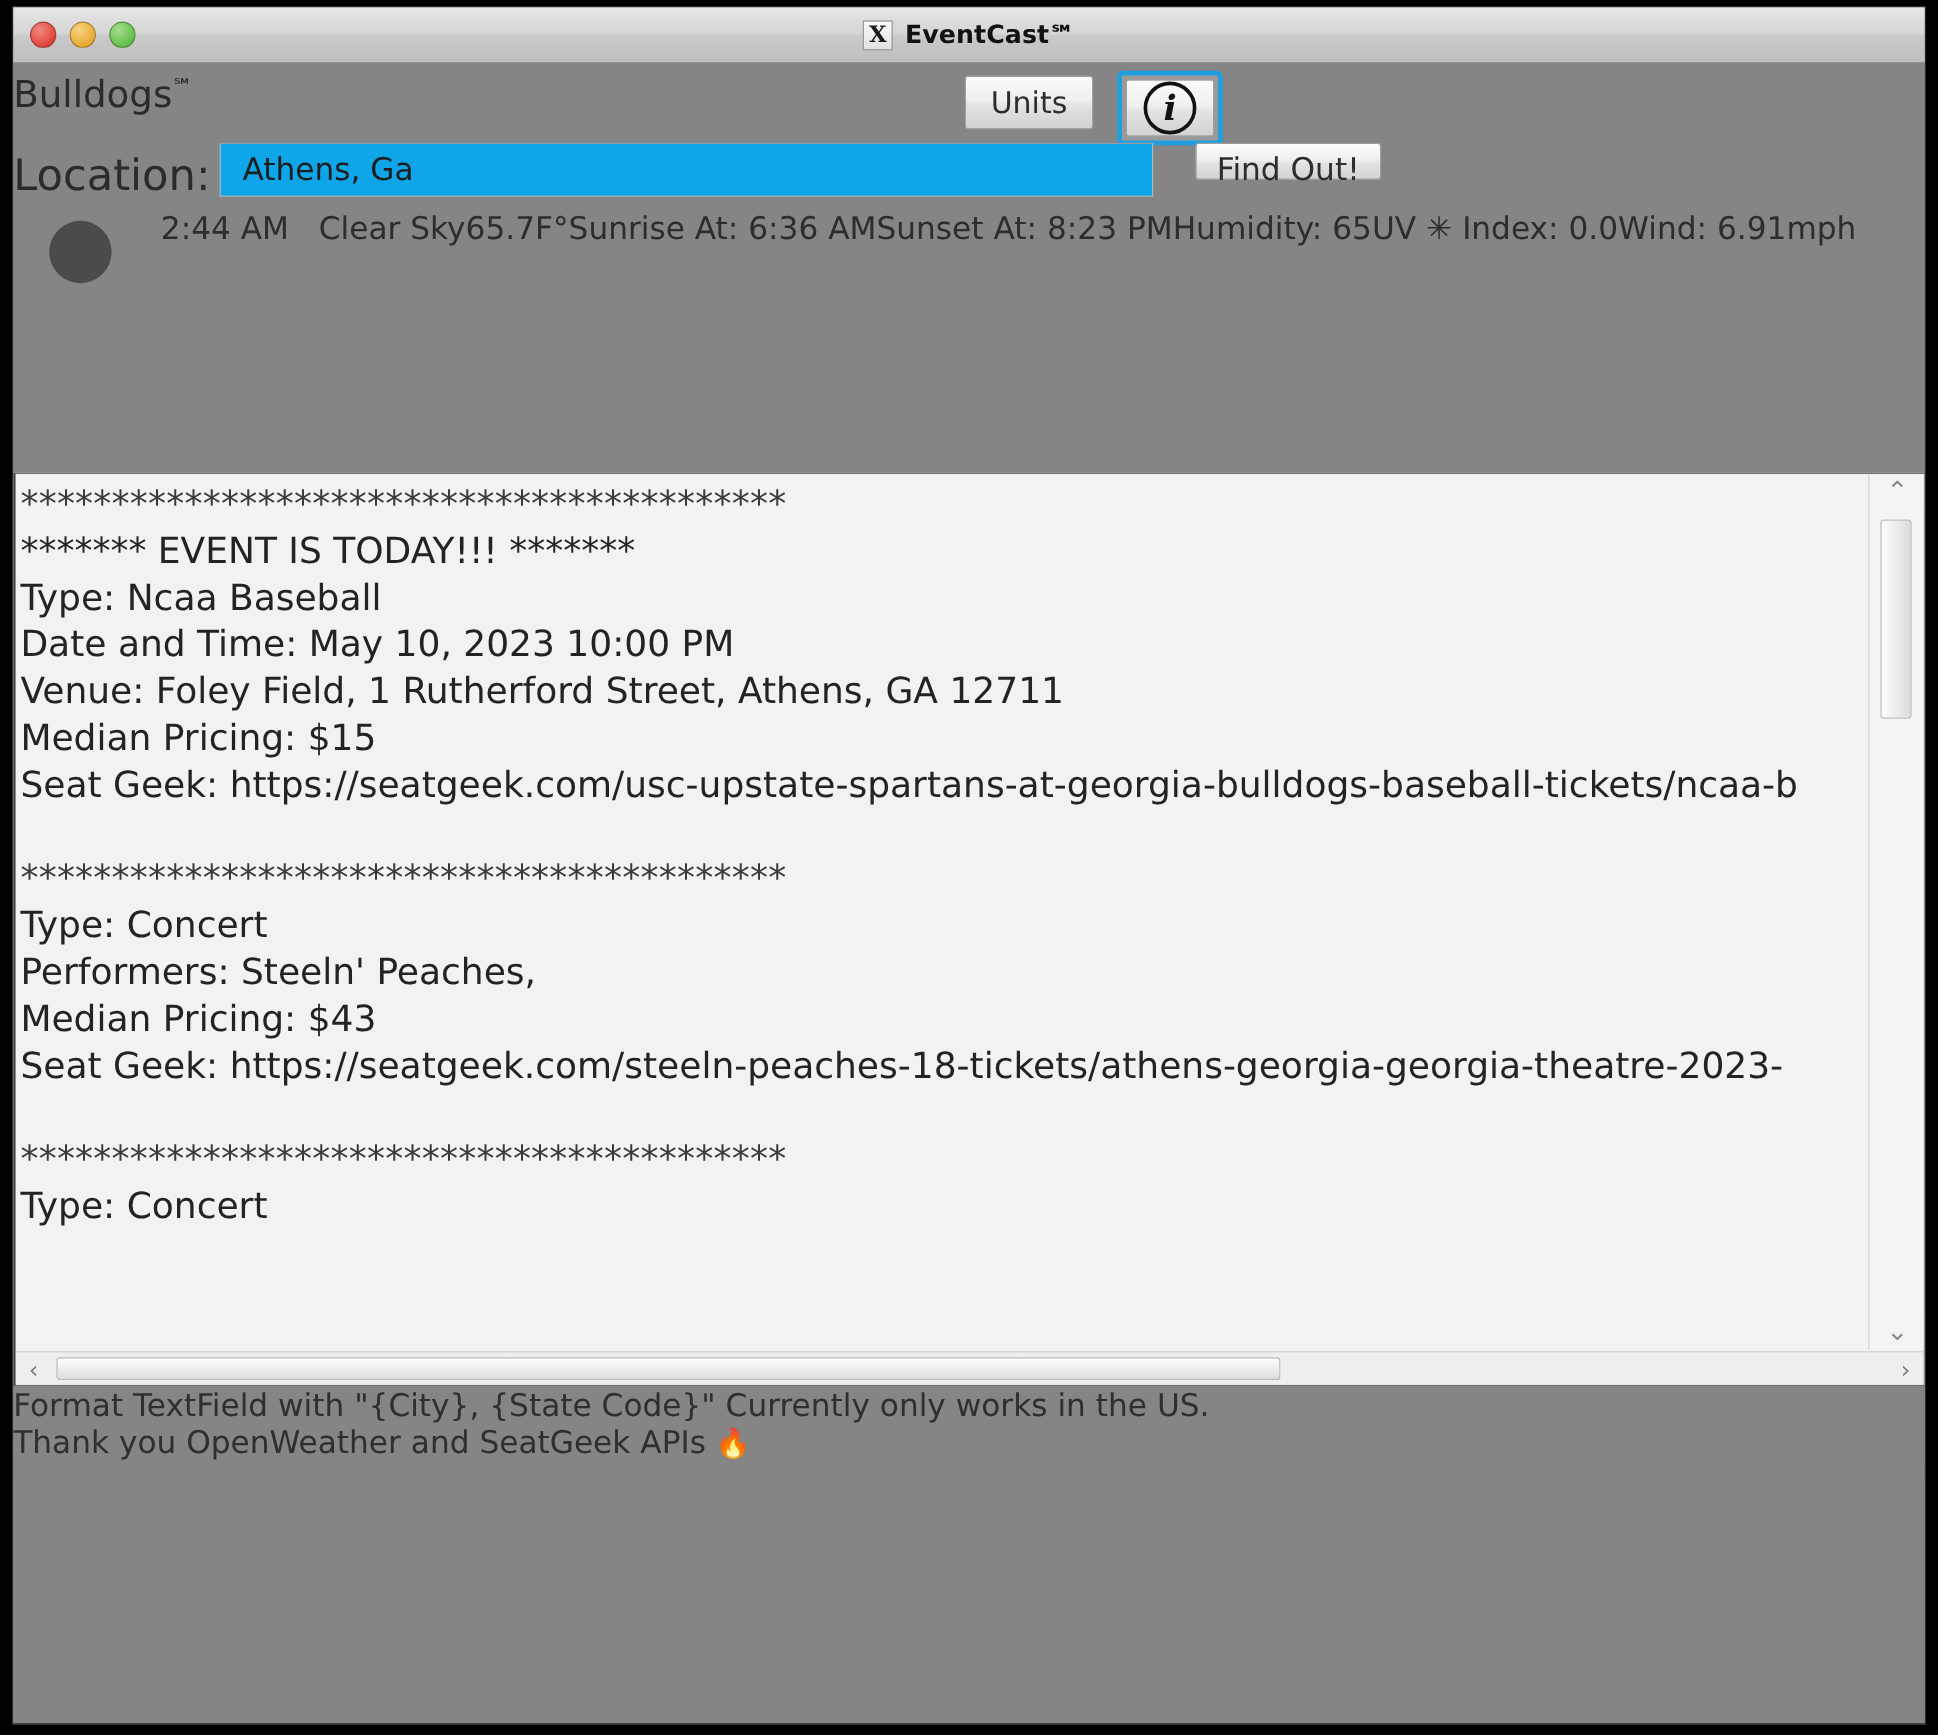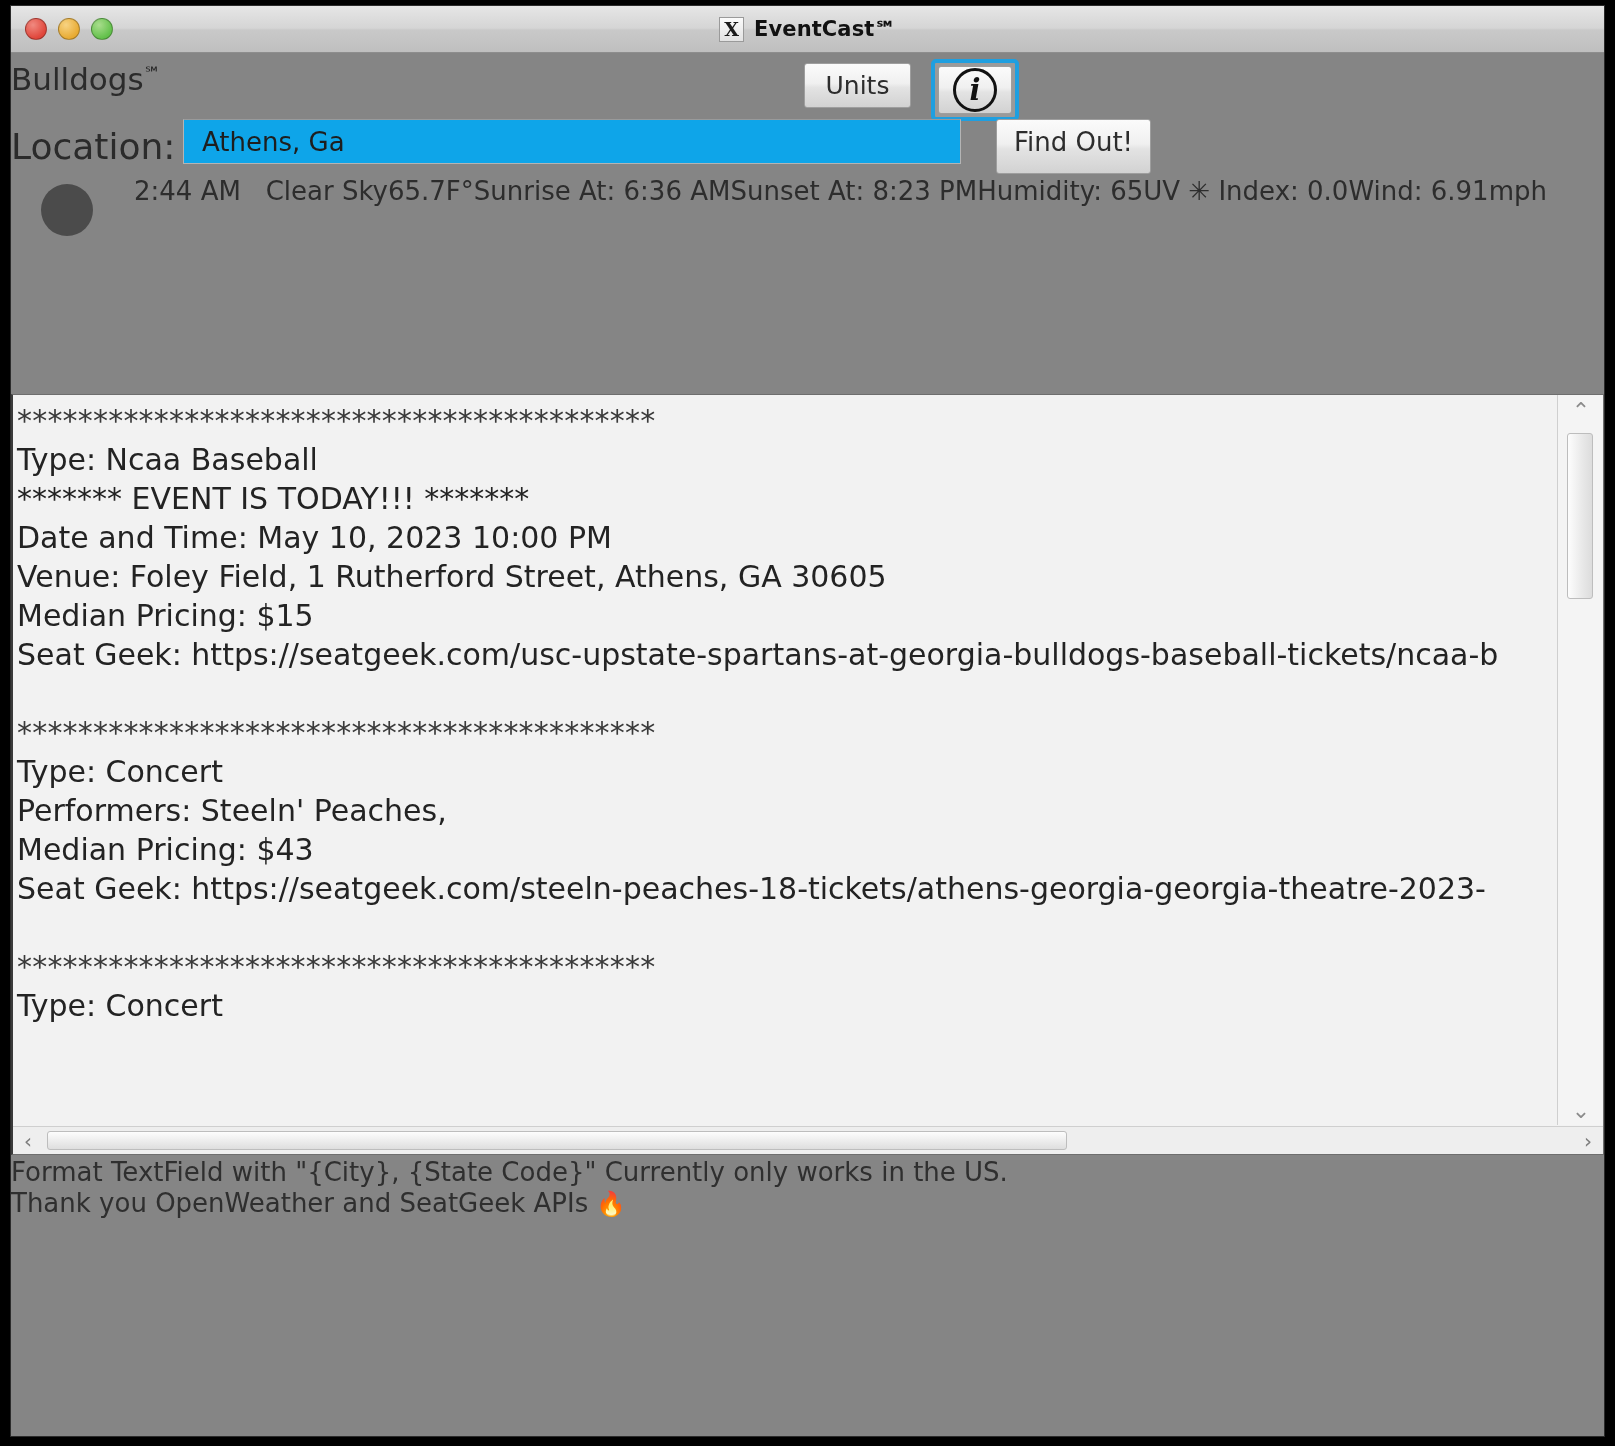--- a/index.html
+++ b/index.html
@@ -151,21 +151,21 @@
     border-top-color: #9a9a9a;
     font-size: 26px;
     color: #1e1e1e;
     padding: 0 0 0 18px;
     font-family: "DejaVu Sans", "Liberation Sans", sans-serif;
     outline: none;
   }
   #find-out-button {
     position: absolute;
     left: 985px; top: -1px;
-    width: 155px; height: 55px;
+    width: 155px; height: 31px;
     line-height: 44px;
     text-align: center;
     font-size: 26px;
   }
 
   
   #weather {
     position: relative;
     height: 218px;
     padding-left: 0;
@@ -350,24 +350,24 @@
           <div class="wline">Humidity: 65</div>
           <div class="wline">UV ✳ Index: 0.0</div>
           <div class="wline">Wind: 6.91mph</div>
         </div>
       </div>
 
       <div id="textpane">
 
         <div id="textview">
           <div class="tline stars">******************************************</div>
+          <div class="tline">******* EVENT IS TODAY!!! *******</div>
           <div class="tline">Type: Ncaa Baseball</div>
-          <div class="tline">******* EVENT IS TODAY!!! *******</div>
           <div class="tline">Date and Time: May 10, 2023 10:00 PM</div>
-          <div class="tline">Venue: Foley Field, 1 Rutherford Street, Athens, GA 30605</div>
+          <div class="tline">Venue: Foley Field, 1 Rutherford Street, Athens, GA 12711</div>
           <div class="tline">Median Pricing: $15</div>
           <div class="tline">Seat Geek: https://seatgeek.com/usc-upstate-spartans-at-georgia-bulldogs-baseball-tickets/ncaa-b</div>
           <div class="tline blank">&nbsp;</div>
           <div class="tline stars">******************************************</div>
           <div class="tline">Type: Concert</div>
           <div class="tline">Performers: Steeln' Peaches,</div>
           <div class="tline">Median Pricing: $43</div>
           <div class="tline">Seat Geek: https://seatgeek.com/steeln-peaches-18-tickets/athens-georgia-georgia-theatre-2023-</div>
           <div class="tline blank">&nbsp;</div>
           <div class="tline stars">******************************************</div>

